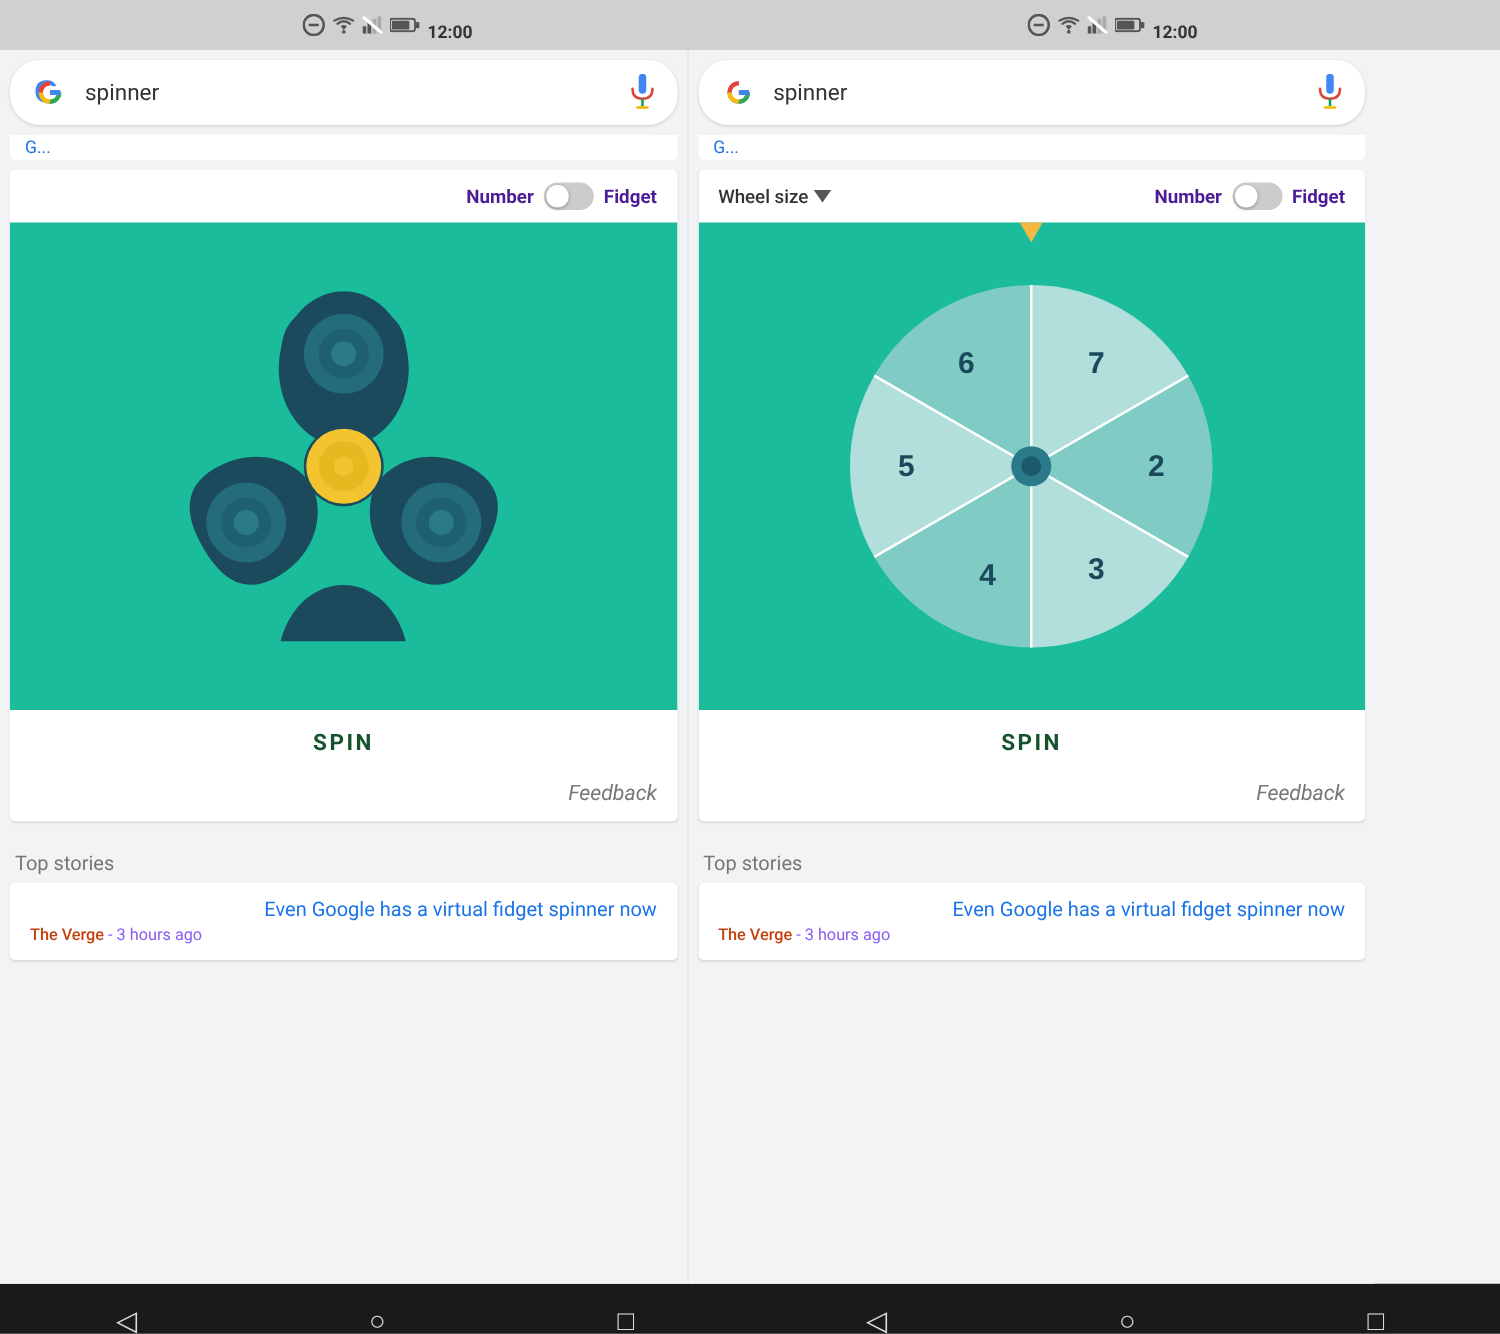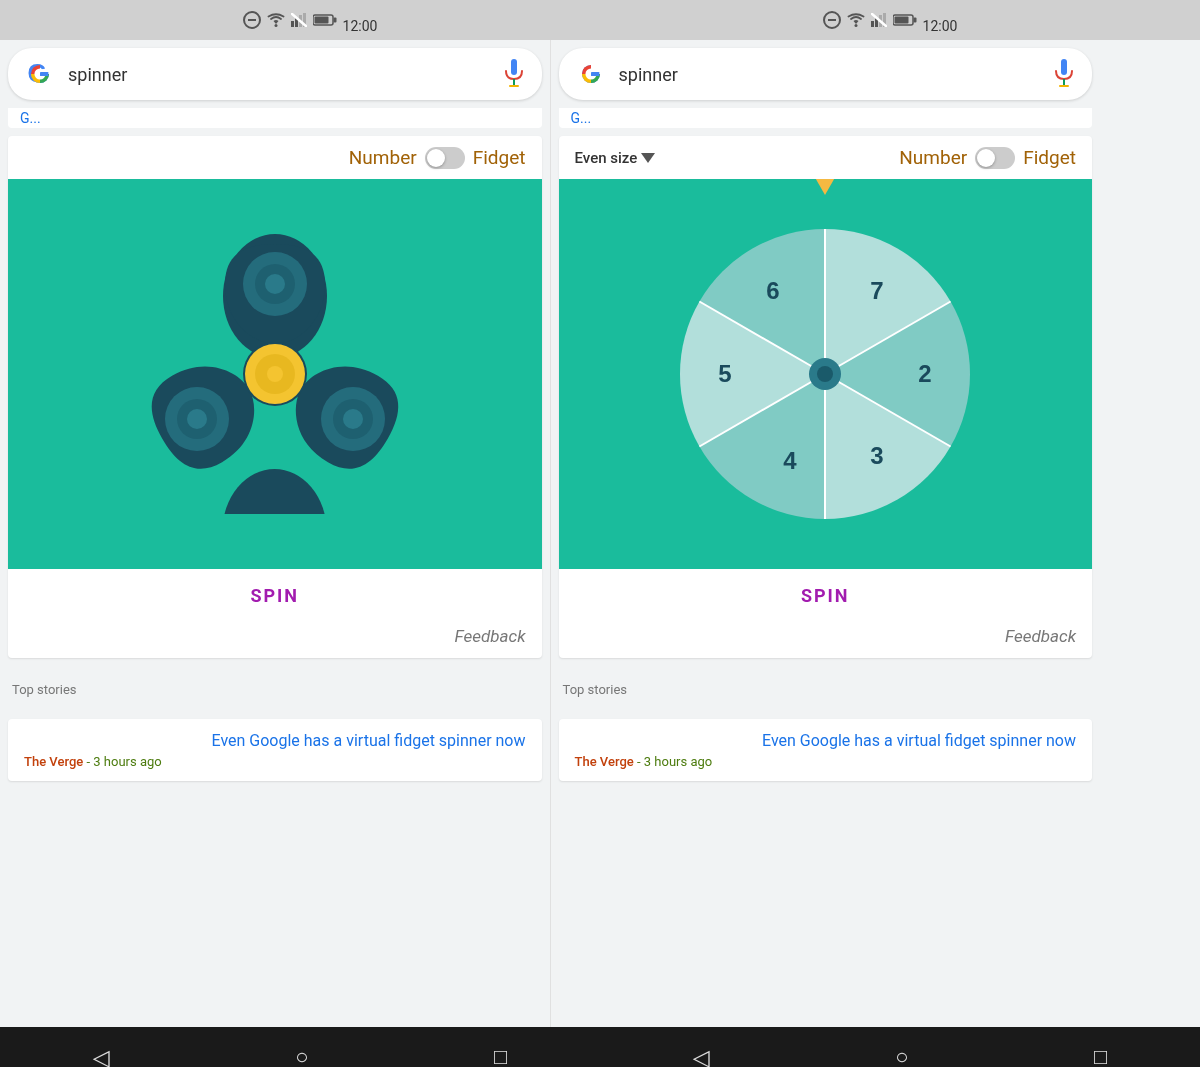--- a/index.html
+++ b/index.html
@@ -29,21 +29,21 @@
     }
     .status-icons {
       display: flex;
       align-items: center;
       gap: 6px;
       font-size: 13px;
       color: #333;
     }
     .status-time {
       font-size: 14px;
-      font-weight: 400;
+      font-weight: 700;
       color: #333;
       margin-top: 12px;
     }
 
     
     .main-area {
       width: 1100px;
       height: 987px;
       display: flex;
       background: #f1f3f4;
@@ -130,23 +130,23 @@
 
     .wheel-size-btn {
       display: flex;
       align-items: center;
       gap: 4px;
       font-size: 15px;
       color: #333;
       font-weight: 500;
     }
     .toggle-label {
-      font-size: 19px;
-      font-weight: 400;
-      color: #a16207;
+      font-size: 15px;
+      font-weight: 700;
+      color: #4c1d95;
     }
     .toggle-switch {
       width: 40px;
       height: 22px;
       background: #ccc;
       border-radius: 11px;
       position: relative;
       display: inline-block;
     }
     .toggle-knob {
@@ -171,44 +171,44 @@
       justify-content: center;
       overflow: hidden;
     }
 
     
     .spin-btn {
       text-align: center;
       padding: 16px;
       font-size: 18px;
       font-weight: 700;
-      color: #a21caf;
+      color: #14532d;
       letter-spacing: 2px;
     }
 
     
     .feedback-row {
       display: flex;
       justify-content: flex-end;
       padding: 4px 16px 12px;
     }
     .feedback-text {
       font-size: 17px;
       color: #777;
       font-style: italic;
     }
 
     
     .stories-section {
       margin: 8px;
     }
     .stories-label {
-      font-size: 13px;
+      font-size: 16px;
       color: #777;
-      padding: 8px 4px 22px;
+      padding: 8px 4px 6px;
     }
     .story-card {
       background: white;
       border-radius: 4px;
       padding: 12px 16px;
       box-shadow: 0 1px 2px rgba(0,0,0,0.1);
     }
     .story-title {
       font-size: 16px;
       color: #1a73e8;
@@ -216,21 +216,21 @@
       text-align: right;
     }
     .story-source {
       font-size: 13px;
     }
     .story-source-name {
       color: #c2410c;
       font-weight: 500;
     }
     .story-time {
-      color: #4d7c0f;
+      color: #8b5cf6;
       text-align: center;
     }
 
     
     .nav-bar {
       width: 1200px;
       height: 60px;
       background: #1a1a1a;
       display: flex;
       align-items: center;
@@ -454,21 +454,21 @@
     </div>
 
     <div class="prev-result">
       <span class="prev-result-text">G...</span>
     </div>
 
     <div class="widget-card">
 
       <div class="widget-header-left">
         <div class="wheel-size-btn">
-          <span>Even size</span>
+          <span>Wheel size</span>
           <svg width="14" height="10" viewBox="0 0 14 10">
             <path d="M0 0 L7 10 L14 0 Z" fill="#555"></path>
           </svg>
         </div>
         <div style="display:flex;align-items:center;gap:8px;">
           <span class="toggle-label">Number</span>
           <div class="toggle-switch">
             <div class="toggle-knob"></div>
           </div>
           <span class="toggle-label">Fidget</span>

